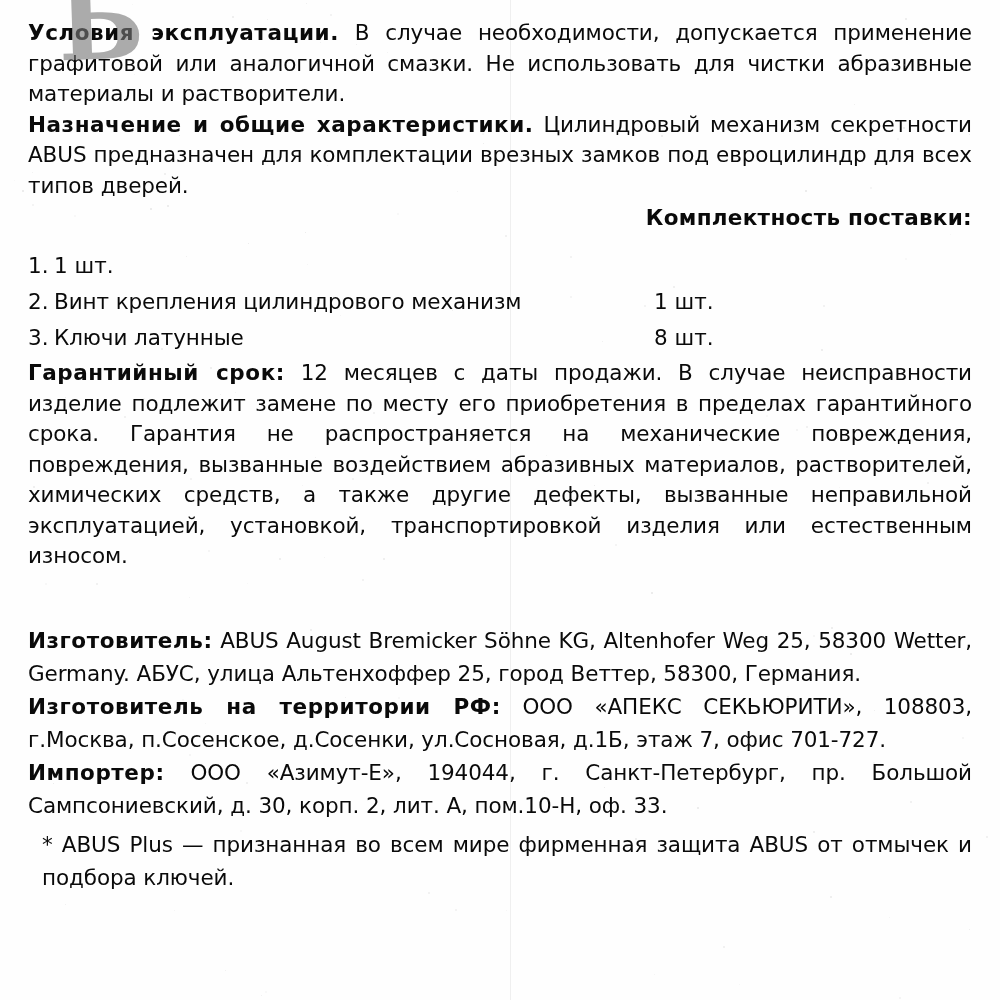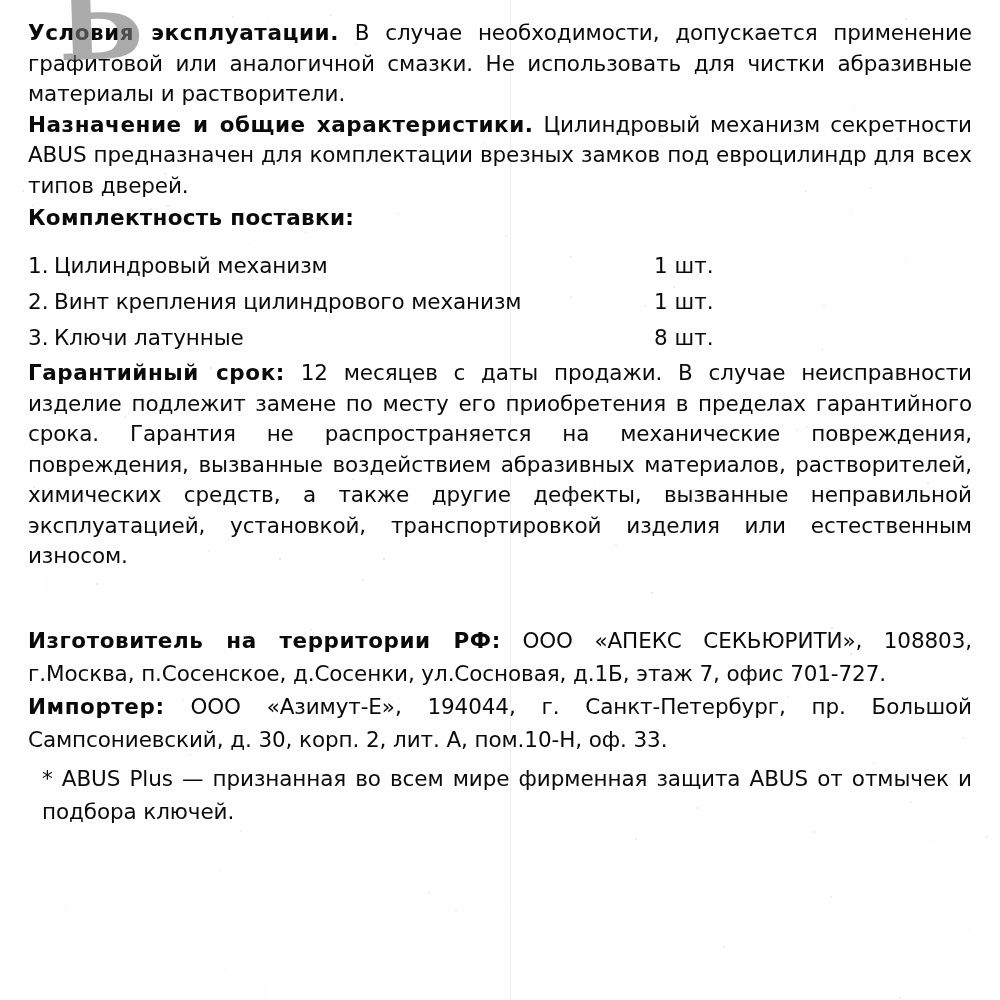--- a/index.html
+++ b/index.html
@@ -63,20 +63,21 @@
     font-weight: 700;
     letter-spacing: 0.55px;
   }
 
   h3.subhead {
     margin: 2px 0 17px 0;
     font-size: 21.5px;
     line-height: 30px;
     font-weight: 700;
     letter-spacing: 0.3px;
+    text-align: right;
   }
 
   
   .kit-list {
     margin: 16px 0 2px 0;
     padding: 0;
     list-style: none;
   }
   .kit-row {
     display: flex;
@@ -166,21 +167,20 @@
     <p class="para"><b class="lead">Условия эксплуатации.</b><span> В случае необходимости, допускается применение графитовой или аналогичной смазки. Не использовать для чистки абразивные материалы и растворители.</span></p>
 
     <p class="para"><b class="lead">Назначение и общие характеристики.</b><span> Цилиндровый механизм секретности ABUS предназначен для комплектации врезных замков под евроцилиндр для всех типов дверей.</span></p>
 
     <h3 class="subhead">Комплектность поставки:</h3>
 
     <div class="kit-list">
 
       <div class="kit-row">
         <span class="kit-num">1.</span>
-        <span class="kit-name">Цилиндровый механизм</span>
         <span class="kit-qty">1 шт.</span>
       </div>
 
       <div class="kit-row">
         <span class="kit-num">2.</span>
         <span class="kit-name">Винт крепления цилиндрового механизм</span>
         <span class="kit-qty">1 шт.</span>
       </div>
 
       <div class="kit-row">
@@ -189,20 +189,21 @@
         <span class="kit-qty">8 шт.</span>
       </div>
 
     </div>
 
     <p class="para"><b class="lead">Гарантийный срок:</b><span> 12 месяцев с даты продажи. В случае неисправности изделие подлежит замене по месту его приобретения в пределах гарантийного срока. Гарантия не распространяется на механические повреждения, повреждения, вызванные воздействием абразивных материалов, растворителей, химических средств, а также другие дефекты, вызванные неправильной эксплуатацией, установкой, транспортировкой изделия или естественным износом.</span></p>
 
 
     <div class="blockgap"></div>
 
+    <p class="addr"><b class="lead">Изготовитель:</b><span> ABUS August Bremicker Söhne KG, Altenhofer Weg 25, 58300 Wetter, Germany. АБУС, улица Альтенхоффер 25, город Веттер, 58300, Германия.</span></p>
 
 
     <p class="addr"><b class="lead rep-gap">Изготовитель на территории РФ:</b><span>  ООО «АПЕКС СЕКЬЮРИТИ», 108803, г.Москва, п.Сосенское, д.Сосенки, ул.Сосновая, д.1Б, этаж 7, офис 701-727.</span></p>
 
     <p class="addr"><b class="lead">Импортер:</b><span> ООО «Азимут-Е», 194044, г. Санкт-Петербург, пр. Большой Сампсониевский, д. 30, корп. 2, лит. А, пом.10-Н, оф. 33.</span></p>
 
     <p class="footnote">* ABUS Plus — признанная во всем мире фирменная защита ABUS от отмычек и подбора ключей.</p>
 
   </div>
 

